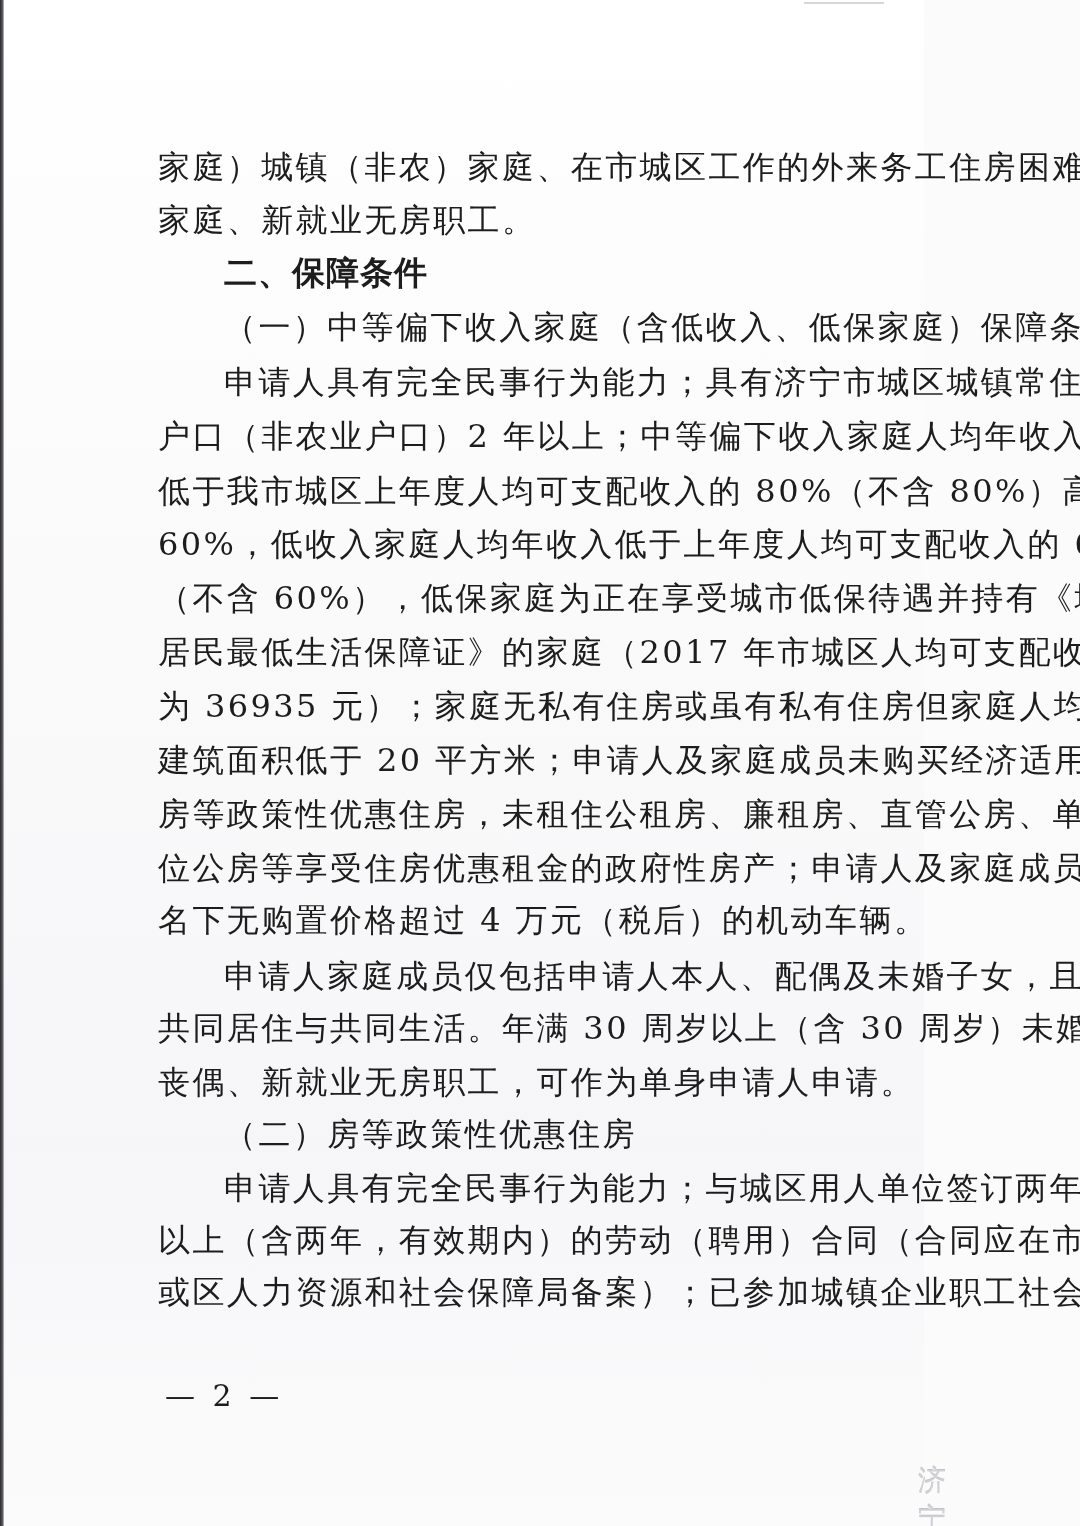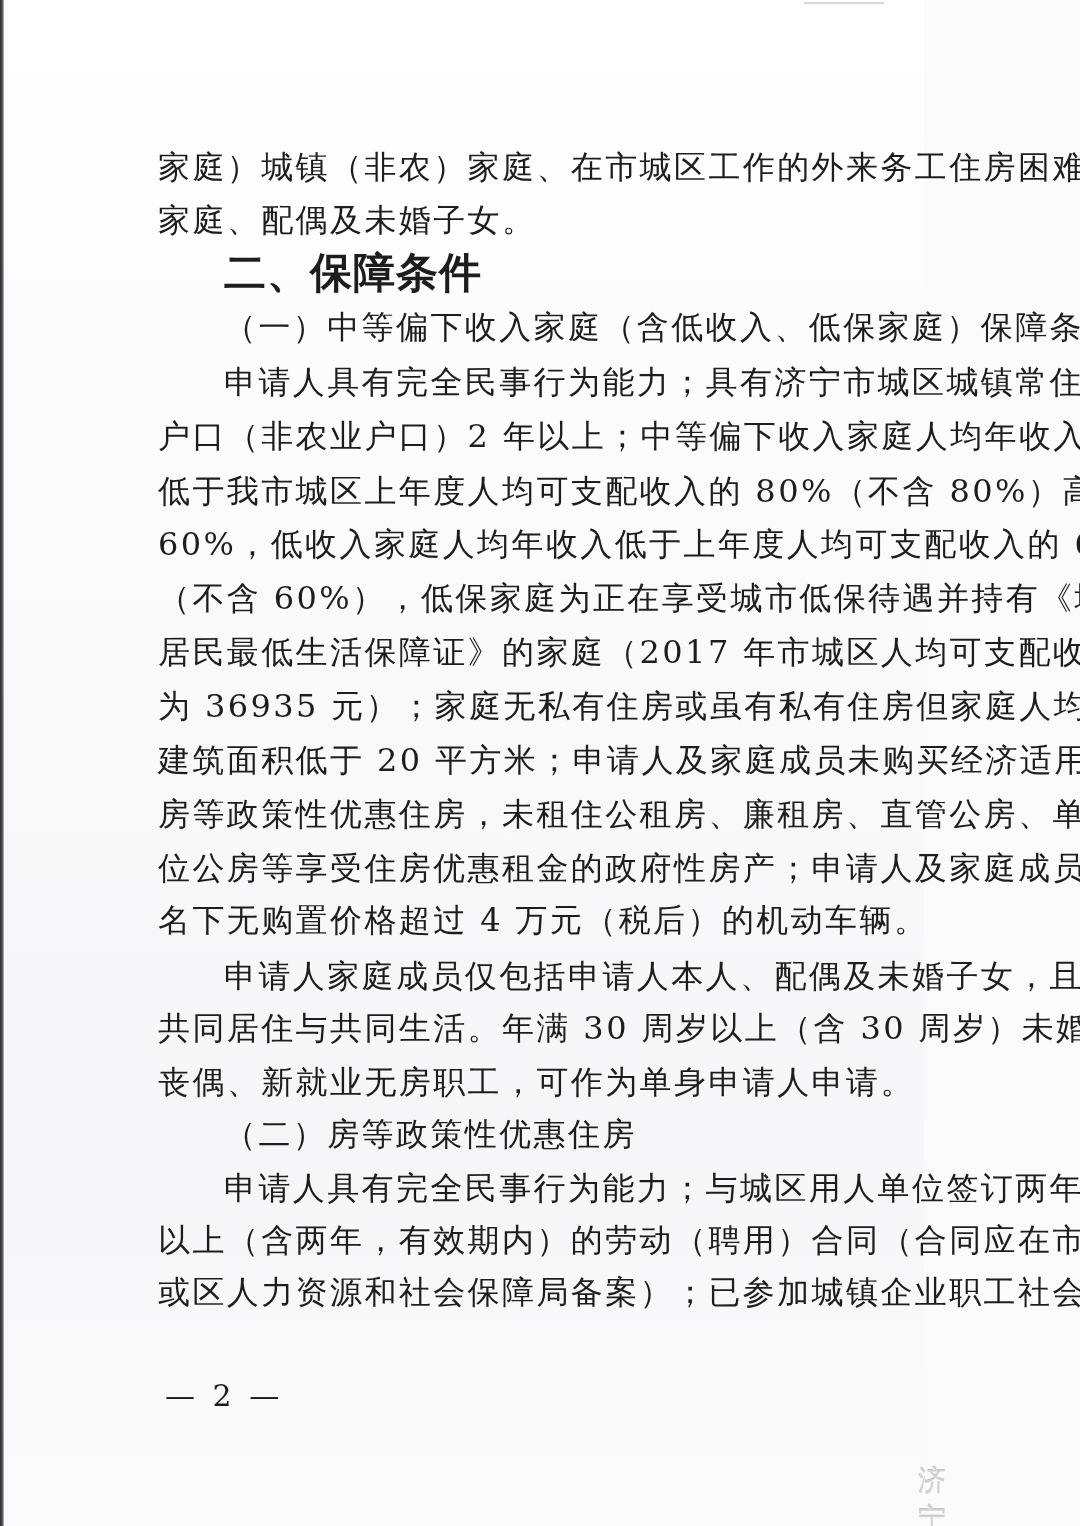--- a/index.html
+++ b/index.html
@@ -46,21 +46,21 @@
     height: 54px;
     line-height: 54px;
     font-size: 32px;
     white-space: nowrap;
     letter-spacing: 2.4px;
   }
   .line.indent { left: 66px; }
   .heading {
     font-family: Liberation Sans, sans-serif;
     font-weight: bold;
-    font-size: 42px;
+    font-size: 33px;
     letter-spacing: 1px;
   }
   .page-number {
     position: absolute;
     left: 165px;
     top: 1378px;
     font-size: 30px;
     letter-spacing: 4px;
     color: #1d1d1d;
   }
@@ -81,21 +81,21 @@
 </style>
 </head>
 <body>
 
 <div class="page">
   <div class="left-edge"></div>
   <div class="top-right-mark"></div>
 
   <div class="text-block">
     <div class="line" style="top:0px">家庭）城镇（非农）家庭、在市城区工作的外来务工住房困难</div>
-    <div class="line" style="top:53px">家庭、配偶及未婚子女。</div>
+    <div class="line" style="top:53px">家庭、新就业无房职工。</div>
     <div class="line indent heading" style="top:106px">二、保障条件</div>
     <div class="line indent" style="top:160px">（一）中等偏下收入家庭（含低收入、低保家庭）保障条件</div>
     <div class="line indent" style="top:215px">申请人具有完全民事行为能力；具有济宁市城区城镇常住</div>
     <div class="line" style="top:269px">户口（非农业户口）2 年以上；中等偏下收入家庭人均年收入</div>
     <div class="line" style="top:324px">低于我市城区上年度人均可支配收入的 80%（不含 80%）高于</div>
     <div class="line" style="top:377px">60%，低收入家庭人均年收入低于上年度人均可支配收入的 60%</div>
     <div class="line" style="top:431px">（不含 60%），低保家庭为正在享受城市低保待遇并持有《城市</div>
     <div class="line" style="top:485px">居民最低生活保障证》的家庭（2017 年市城区人均可支配收入</div>
     <div class="line" style="top:539px">为 36935 元）；家庭无私有住房或虽有私有住房但家庭人均住房</div>
     <div class="line" style="top:593px">建筑面积低于 20 平方米；申请人及家庭成员未购买经济适用住</div>

